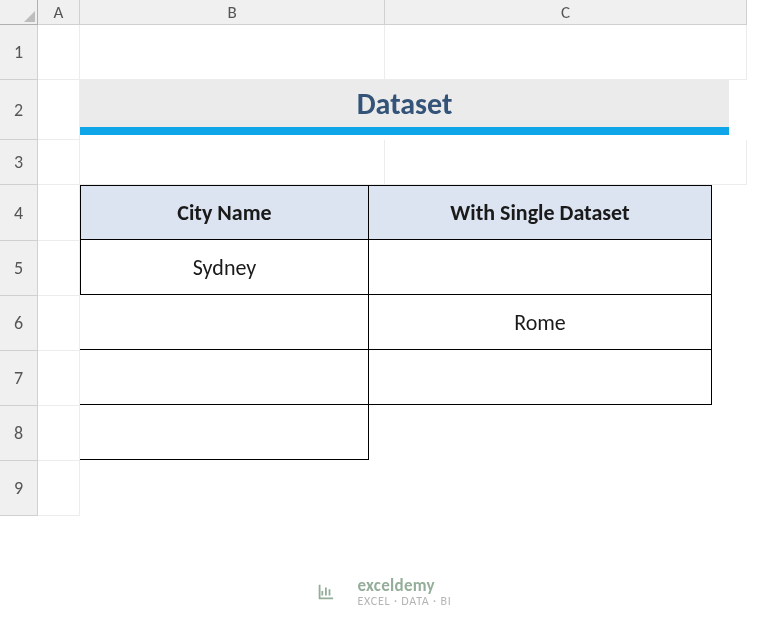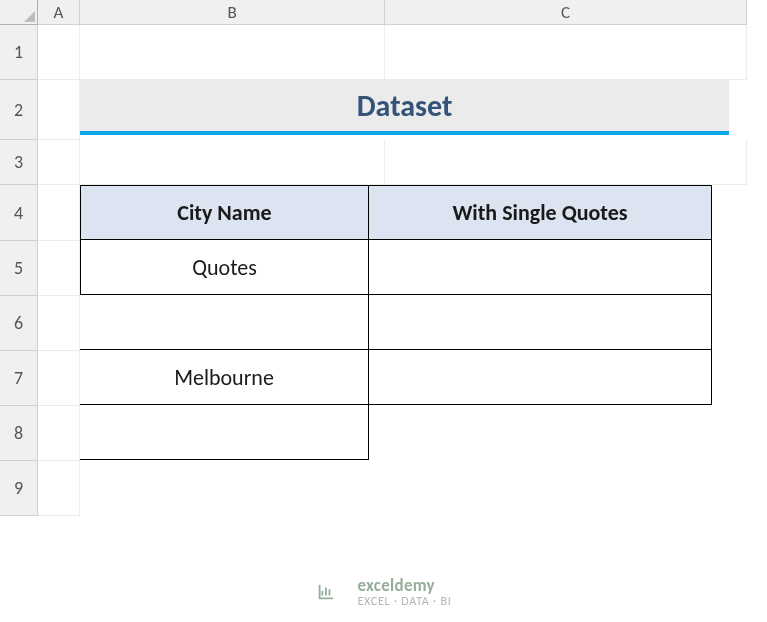--- a/index.html
+++ b/index.html
@@ -55,21 +55,21 @@
     .title-cell {
       grid-column: 3 / 5;
       grid-row: 3;
       background: #ebebeb;
       display: flex;
       align-items: center;
       justify-content: center;
       color: #335378;
       font-size: 30px;
       font-weight: 600;
-      border-bottom: 4px solid #0ea5e9;
+      border-bottom: 8px solid #0ea5e9;
       margin: 0 18px 5px 0;
       font-family: Calibri, Arial, sans-serif;
     }
     .table-area {
       grid-column: 3 / 5;
       grid-row: 5 / 11;
       display: grid;
       grid-template-columns: 289px 343px;
       grid-template-rows: repeat(6, 55px);
       align-self: start;
@@ -141,26 +141,26 @@
   <div class="row-header">3</div>
   <div class="cell bg-cell"></div>
   <div class="cell bg-cell"></div>
   <div class="cell bg-cell"></div>
 
   <div class="row-header">4</div>
   <div class="cell bg-cell"></div>
 
   <div class="table-area">
     <div class="th">City Name</div>
-    <div class="th">With Single Quotes</div>
-    <div class="td">Quotes</div>
+    <div class="th">With Single Dataset</div>
+    <div class="td">Sydney</div>
     <div class="td"></div>
     <div class="td"></div>
+    <div class="td">Rome</div>
     <div class="td"></div>
-    <div class="td">Melbourne</div>
     <div class="td"></div>
     <div class="td"></div>
   </div>
 
   <div class="row-header">5</div>
   <div class="cell bg-cell"></div>
 
   <div class="row-header">6</div>
   <div class="cell bg-cell"></div>
 

